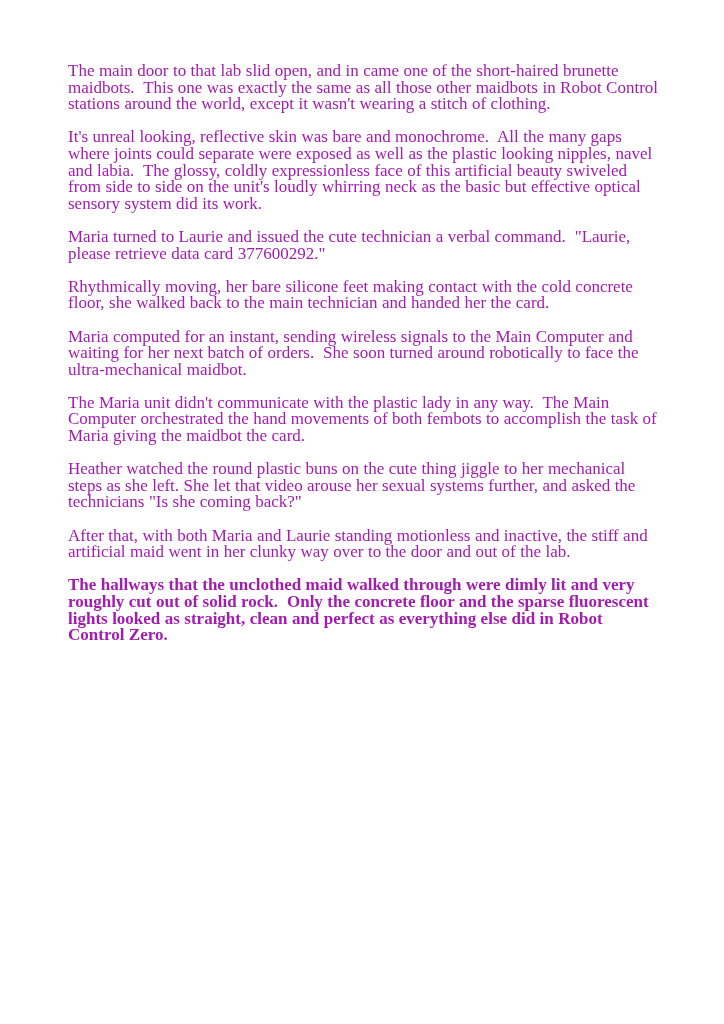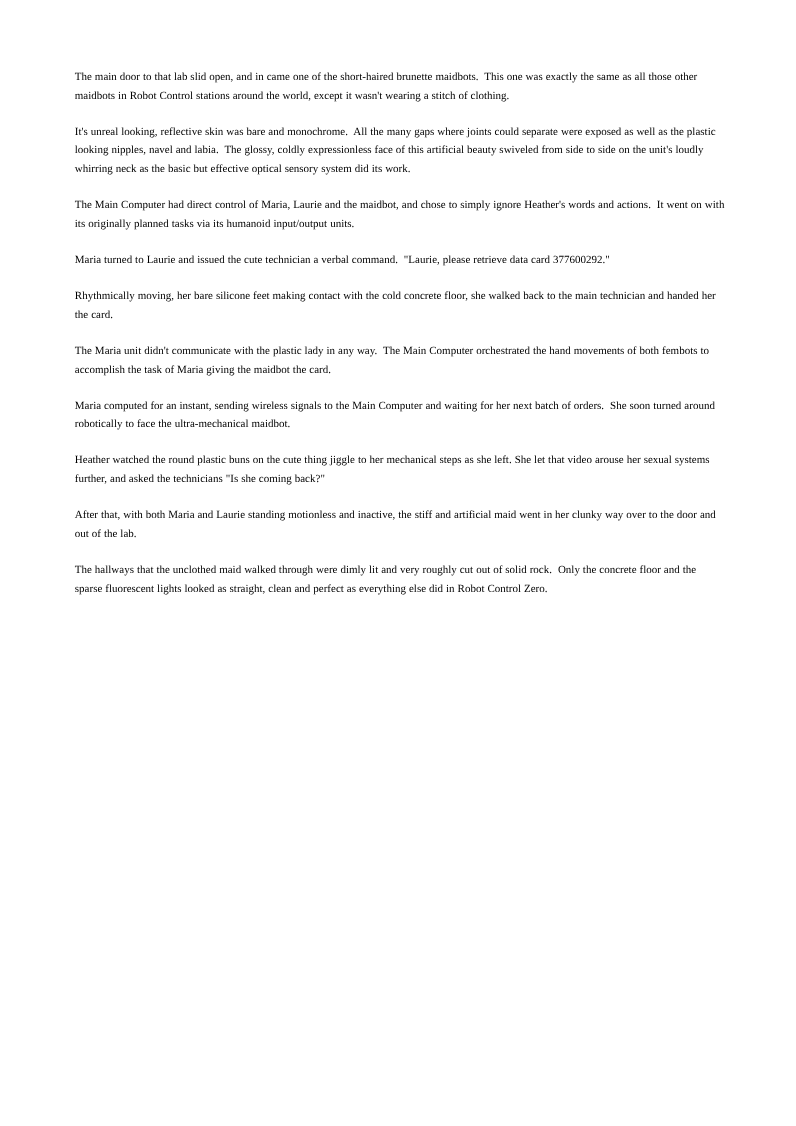--- a/index.html
+++ b/index.html
@@ -13,43 +13,43 @@
     height: 1024px;
     background: #ffffff;
     overflow: hidden;
   }
   .doc-content {
     position: absolute;
     left: 68px;
     top: 63px;
     width: 591px;
     font-family: "Liberation Serif", "DejaVu Serif", serif;
-    font-size: 10px;
+    font-size: 17px;
     line-height: 16.6px;
-    color: #000000;
+    color: #a21caf;
     text-align: left;
   }
   .doc-content p {
     margin: 0 0 16.6px 0;
     white-space: pre-wrap;
     word-spacing: 0.2px;
   }
   .doc-content p:last-child {
     margin-bottom: 0;
+    font-weight: bold;
   }
 </style>
 </head>
 <body>
 
 <div class="page">
   <div class="doc-content">
     <p>The main door to that lab slid open, and in came one of the short-haired brunette maidbots.  This one was exactly the same as all those other maidbots in Robot Control stations around the world, except it wasn't wearing a stitch of clothing.</p>
     <p>It's unreal looking, reflective skin was bare and monochrome.  All the many gaps where joints could separate were exposed as well as the plastic looking nipples, navel and labia.  The glossy, coldly expressionless face of this artificial beauty swiveled from side to side on the unit's loudly whirring neck as the basic but effective optical sensory system did its work.</p>
-    <p>The Main Computer had direct control of Maria, Laurie and the maidbot, and chose to simply ignore Heather's words and actions.  It went on with its originally planned tasks via its humanoid input/output units.</p>
     <p>Maria turned to Laurie and issued the cute technician a verbal command.  "Laurie, please retrieve data card 377600292."</p>
     <p>Rhythmically moving, her bare silicone feet making contact with the cold concrete floor, she walked back to the main technician and handed her the card.</p>
+    <p>Maria computed for an instant, sending wireless signals to the Main Computer and waiting for her next batch of orders.  She soon turned around robotically to face the ultra-mechanical maidbot.</p>
     <p>The Maria unit didn't communicate with the plastic lady in any way.  The Main Computer orchestrated the hand movements of both fembots to accomplish the task of Maria giving the maidbot the card.</p>
-    <p>Maria computed for an instant, sending wireless signals to the Main Computer and waiting for her next batch of orders.  She soon turned around robotically to face the ultra-mechanical maidbot.</p>
     <p>Heather watched the round plastic buns on the cute thing jiggle to her mechanical steps as she left. She let that video arouse her sexual systems further, and asked the technicians "Is she coming back?"</p>
     <p>After that, with both Maria and Laurie standing motionless and inactive, the stiff and artificial maid went in her clunky way over to the door and out of the lab.</p>
     <p>The hallways that the unclothed maid walked through were dimly lit and very roughly cut out of solid rock.  Only the concrete floor and the sparse fluorescent lights looked as straight, clean and perfect as everything else did in Robot Control Zero.</p>
   </div>
 </div>
 
 </body></html>

